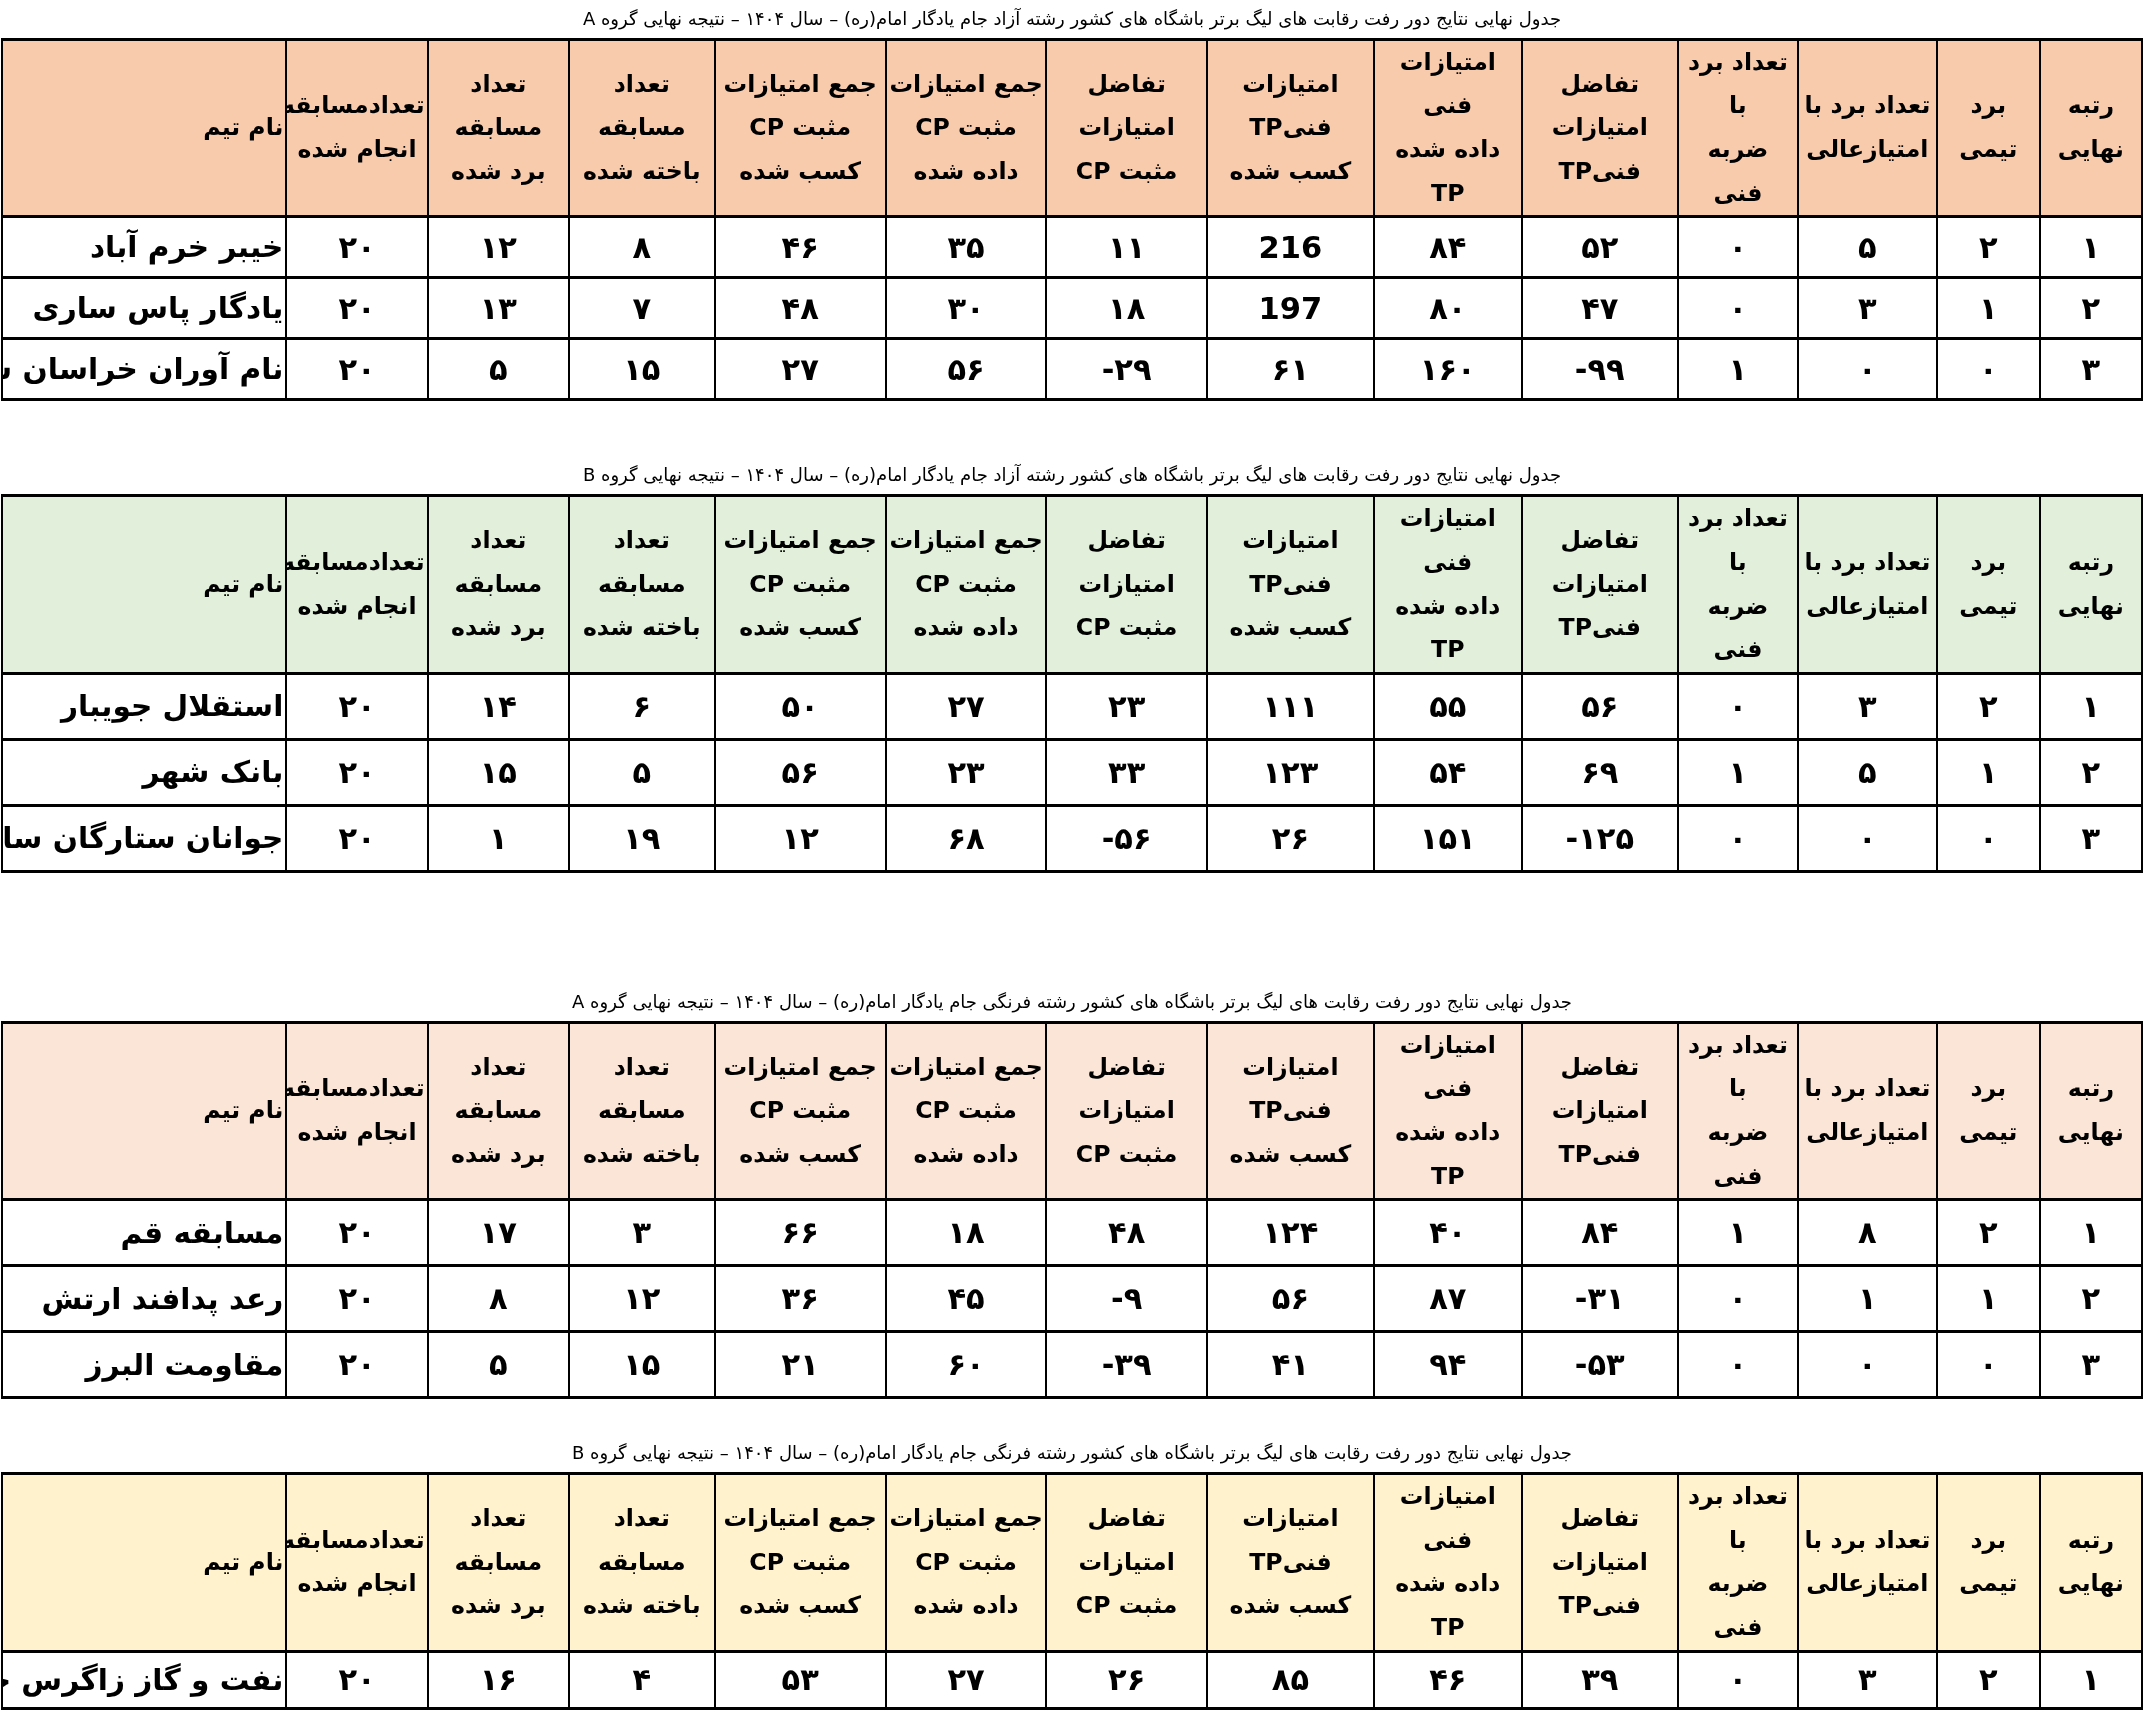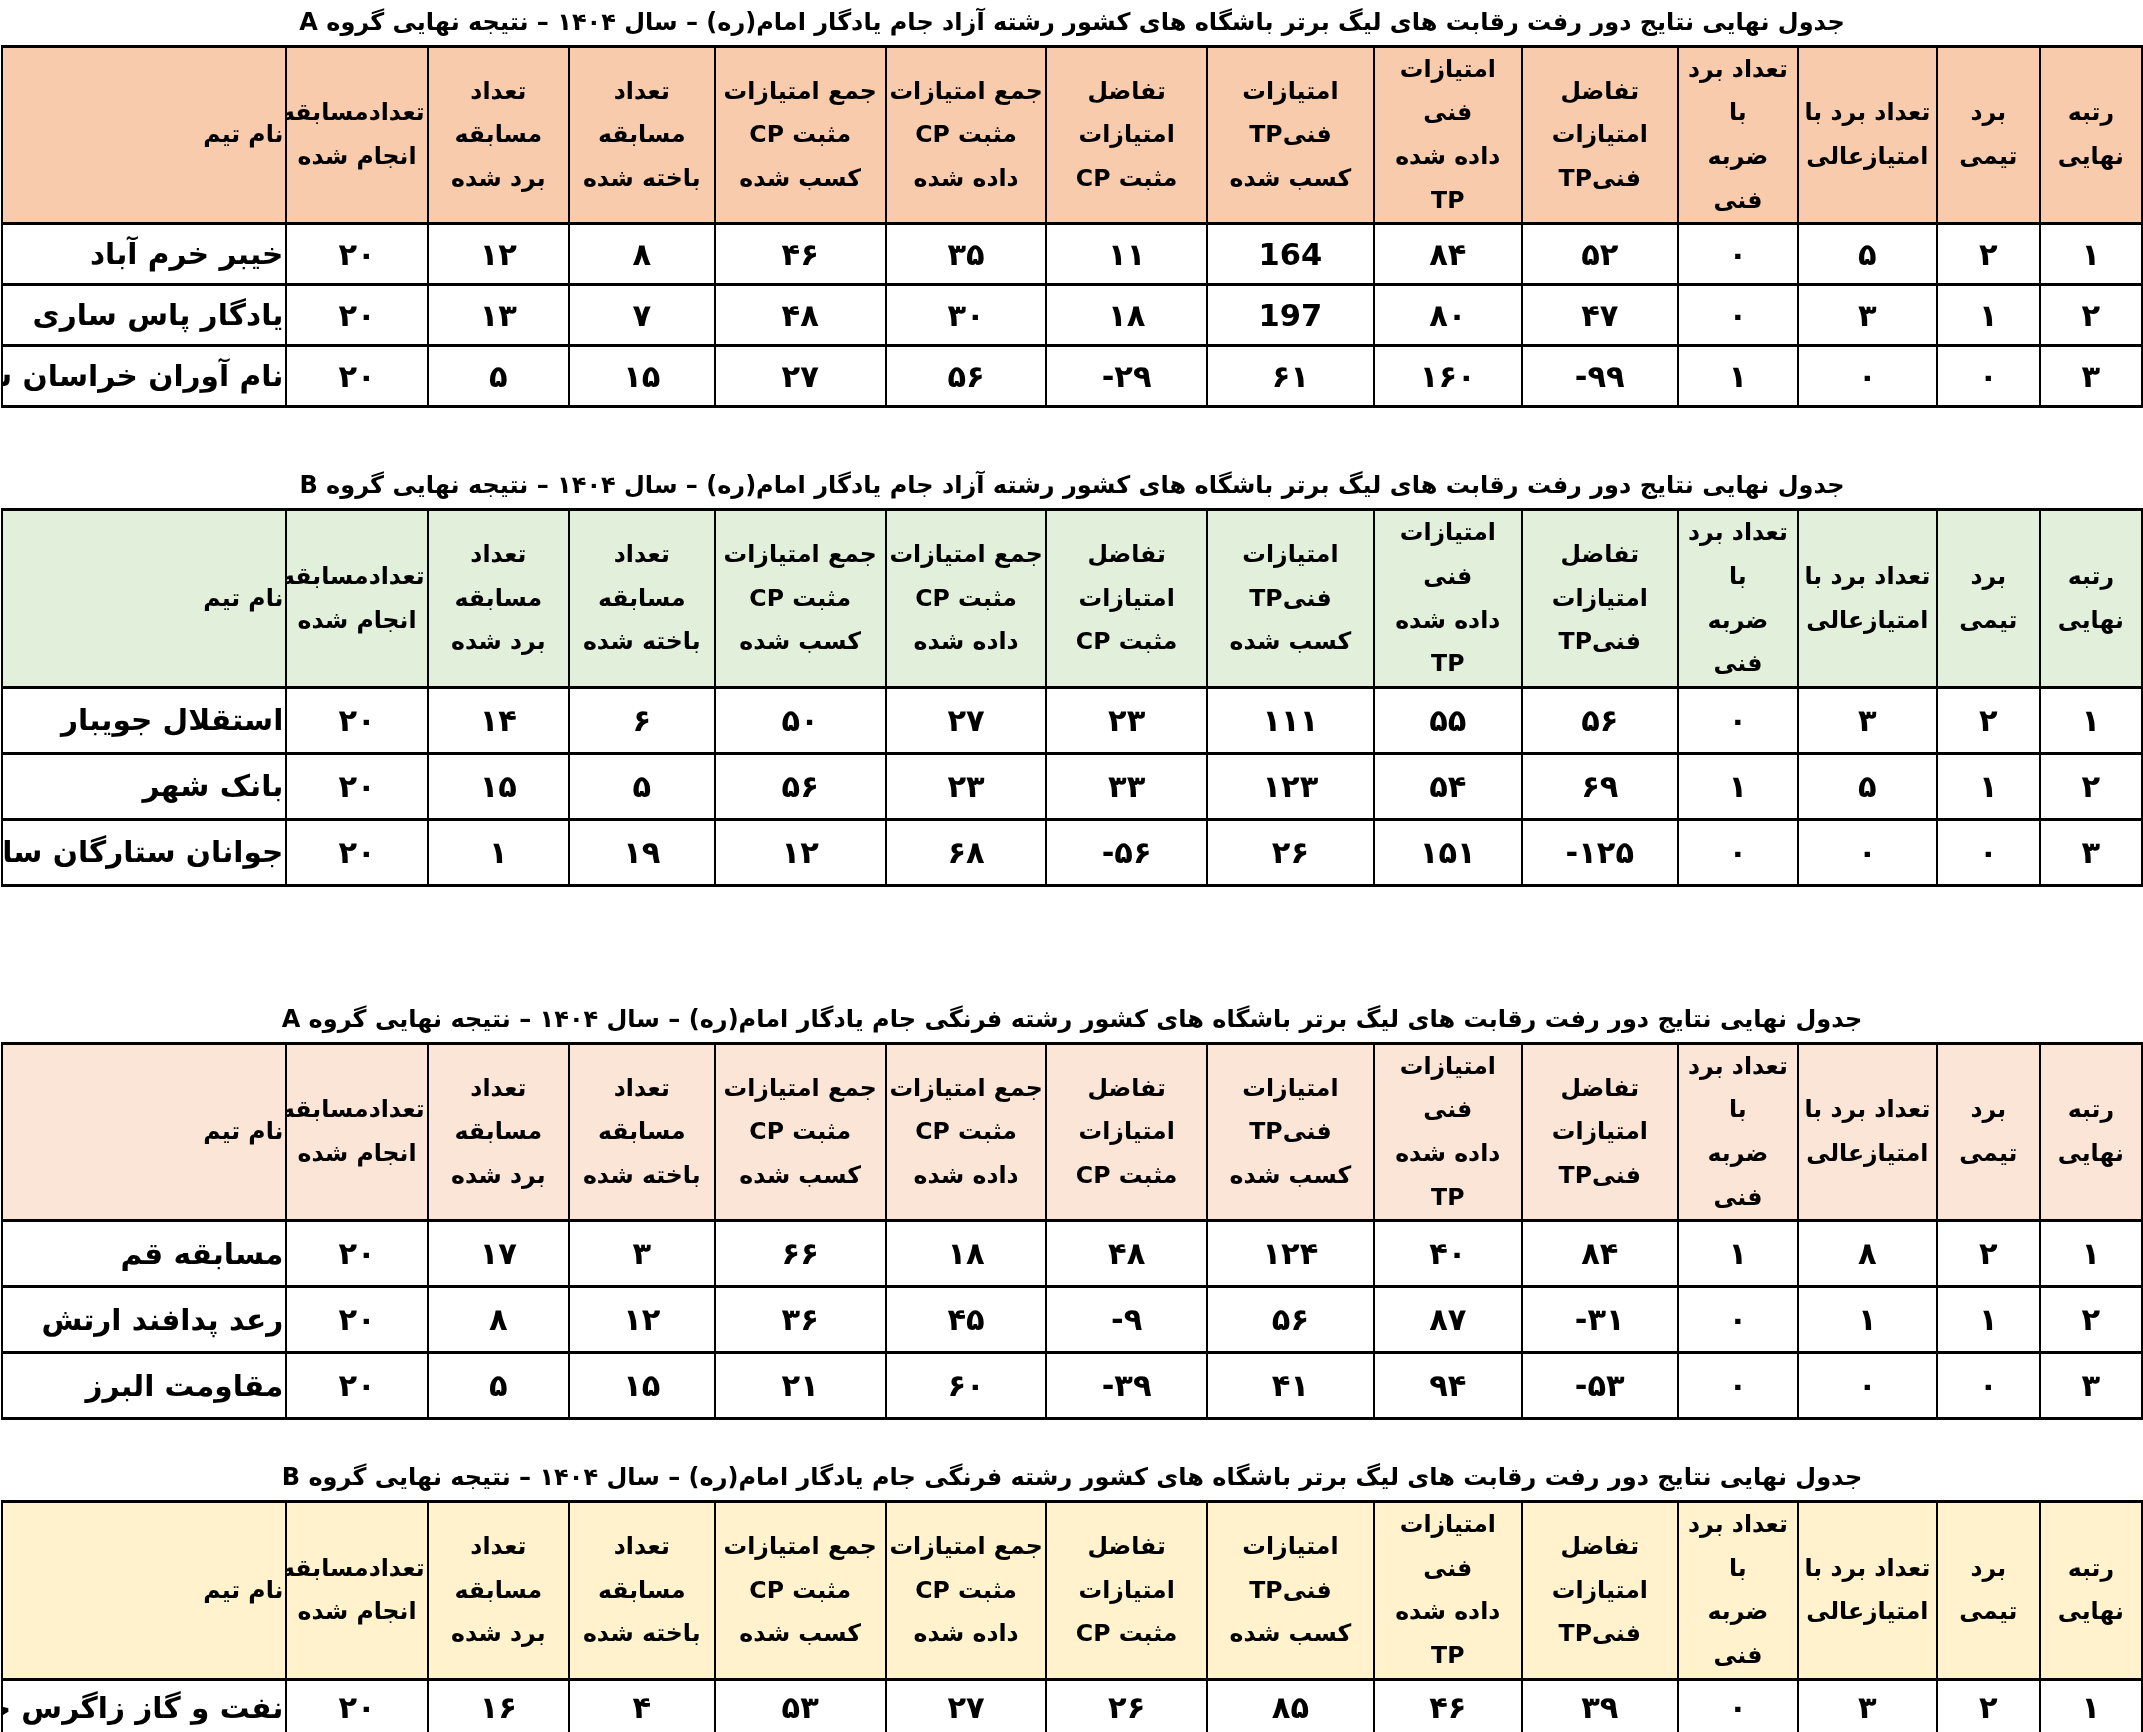--- a/index.html
+++ b/index.html
@@ -5,21 +5,21 @@
   html, body { margin: 0; padding: 0; }
   body {
     width: 2144px; height: 1733px; overflow: hidden;
     background: #ffffff; color: #000000;
     font-family: "DejaVu Sans", sans-serif;
     font-weight: bold;
   }
   .section { width: 2144px; }
   .table-title {
     direction: rtl; text-align: center;
-    font-size: 24px; font-weight: bold;
+    font-size: 18px; font-weight: normal;
     margin: 0 0 8.9px 0; padding: 0 18px;
     white-space: nowrap;
   }
   .sec1 { margin-top: 7.9px; }
   .sec2 .table-title { margin-top: 63px; }
   .sec3 .table-title { margin-top: 118px; }
   .sec4 .table-title { margin-top: 43px; }
   table.results {
     width: 2144px; table-layout: fixed;
     border-collapse: collapse; direction: rtl;
@@ -109,21 +109,21 @@
         </tr>
       </thead>
       <tbody>
         <tr>
           <td class="num">۱</td>
           <td class="num">۲</td>
           <td class="num">۵</td>
           <td class="num">۰</td>
           <td class="num">۵۲</td>
           <td class="num">۸۴</td>
-          <td class="num">164</td>
+          <td class="num">216</td>
           <td class="num">۱۱</td>
           <td class="num">۳۵</td>
           <td class="num">۴۶</td>
           <td class="num">۸</td>
           <td class="num">۱۲</td>
           <td class="num">۲۰</td>
           <td class="team-col">خیبر خرم آباد</td>
         </tr>
         <tr>
           <td class="num">۲</td>

